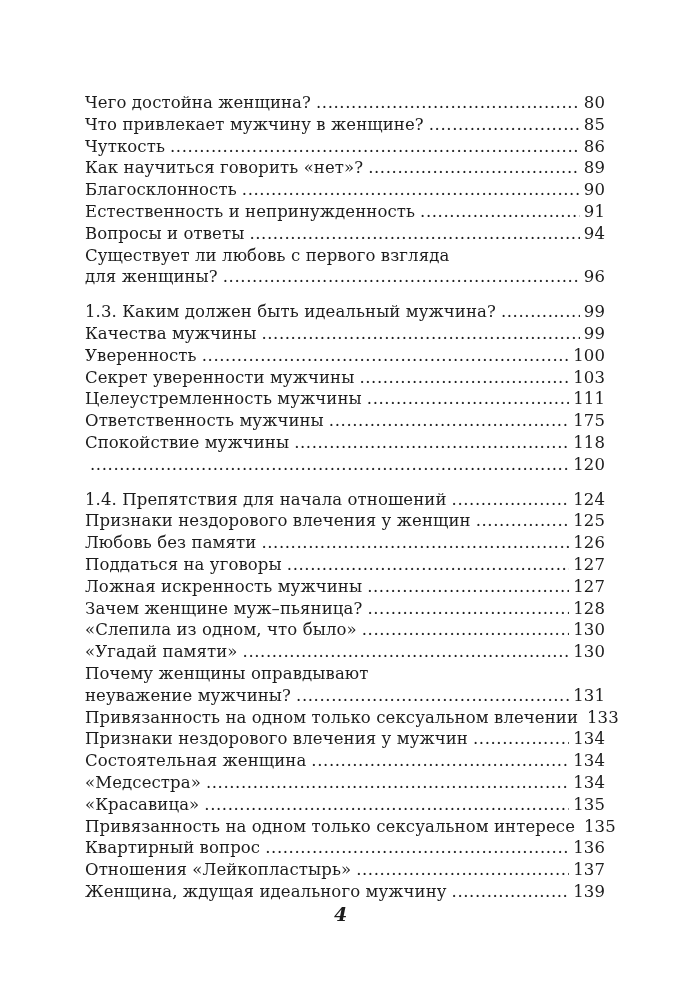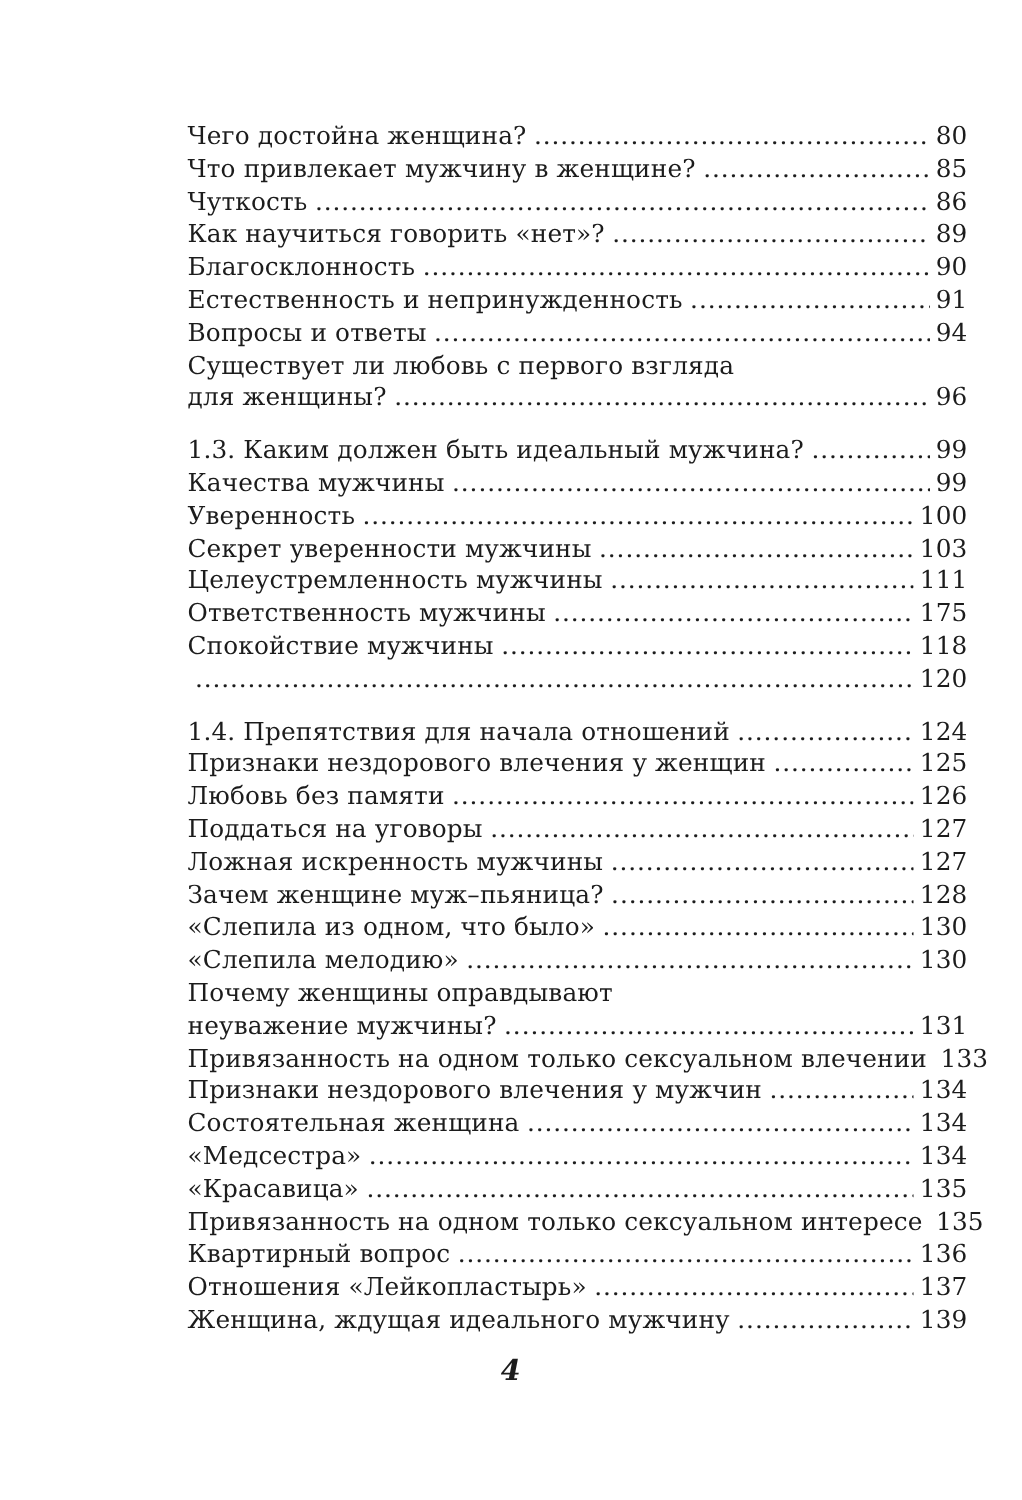--- a/index.html
+++ b/index.html
@@ -12,23 +12,22 @@
     background: #ffffff;
     position: relative;
     overflow: hidden;
     font-family: "DejaVu Serif", "Liberation Serif", serif;
     color: #1c1c1c;
     -webkit-font-smoothing: antialiased;
   }
   .toc {
     position: absolute;
     left: 85px;
-    top: 80px;
+    top: 92px;
     width: 520px;
-    margin-left: 40px;
   }
   .toc-section + .toc-section {
     margin-top: 13px;
   }
   .row {
     display: flex;
     align-items: baseline;
     line-height: 21.8px;
     font-size: 16.5px;
     letter-spacing: 0.1px;
@@ -189,21 +188,21 @@
         <span class="title">Зачем женщине муж–пьяница?</span>
         <span class="leader" aria-hidden="true"></span>
         <span class="pagenum">128</span>
       </div>
       <div class="row">
         <span class="title">«Слепила из одном, что было»</span>
         <span class="leader" aria-hidden="true"></span>
         <span class="pagenum">130</span>
       </div>
       <div class="row">
-        <span class="title">«Слепила мелодию»</span>
+        <span class="title">«Угадай памяти»</span>
         <span class="leader" aria-hidden="true"></span>
         <span class="pagenum">130</span>
       </div>
       <div class="row wrap-first">
         <span class="title">Почему женщины оправдывают</span>
       </div>
       <div class="row wrap-last">
         <span class="title">неуважение мужчины?</span>
         <span class="leader" aria-hidden="true"></span>
         <span class="pagenum">131</span>

